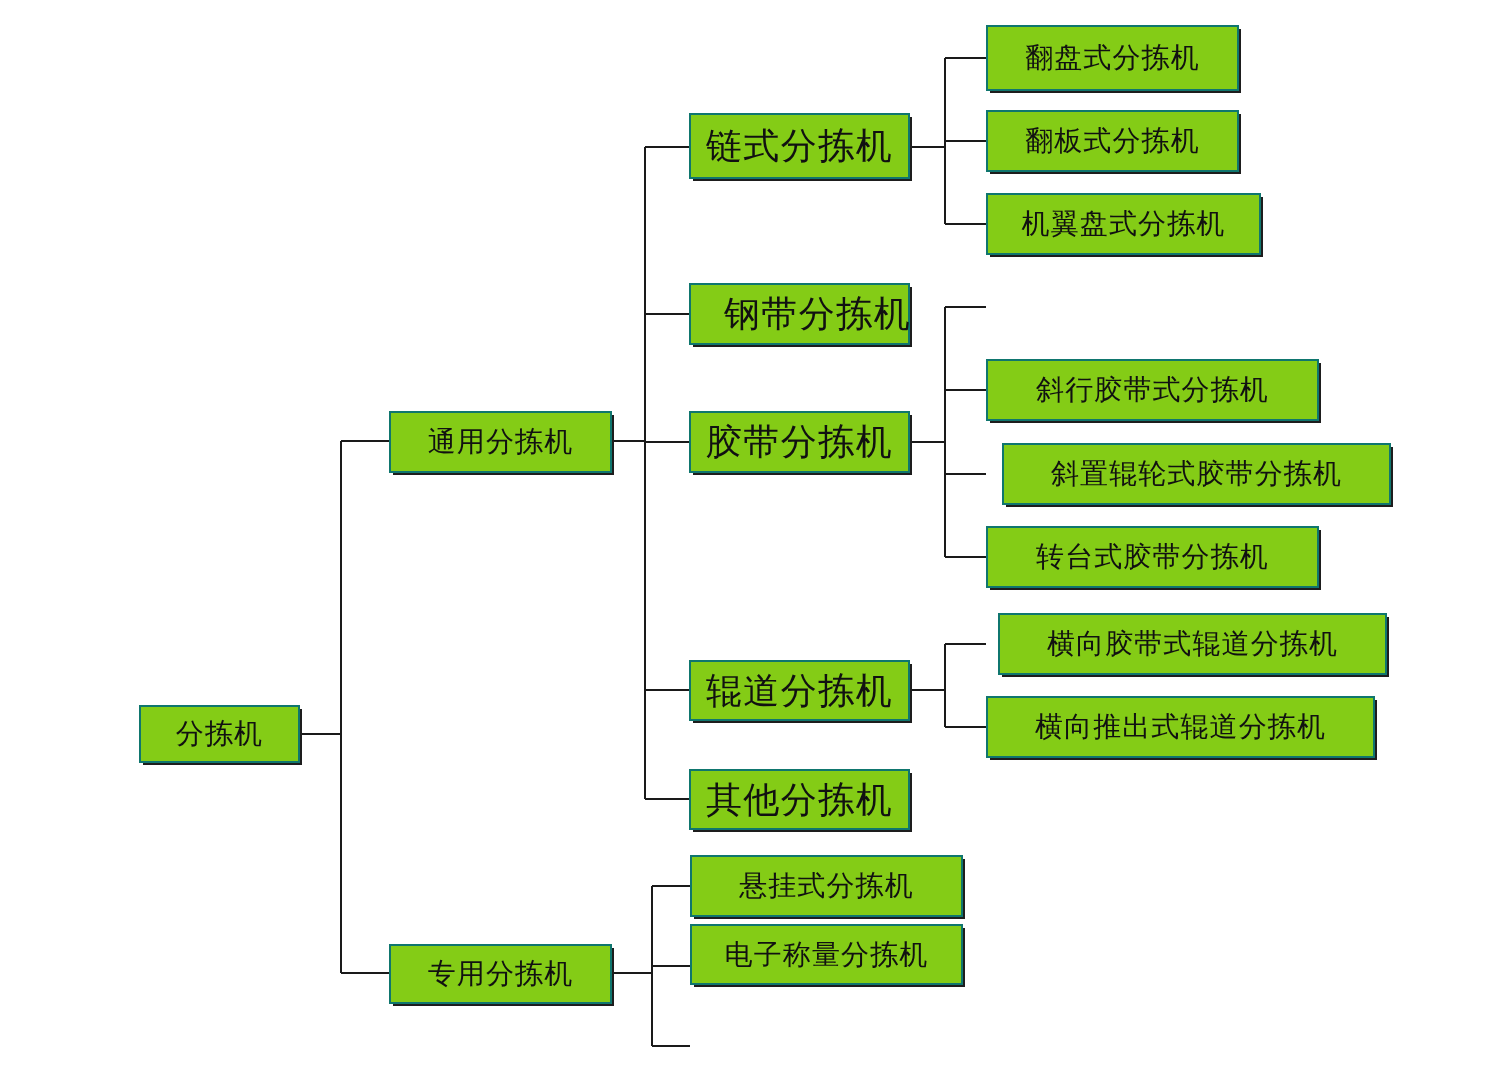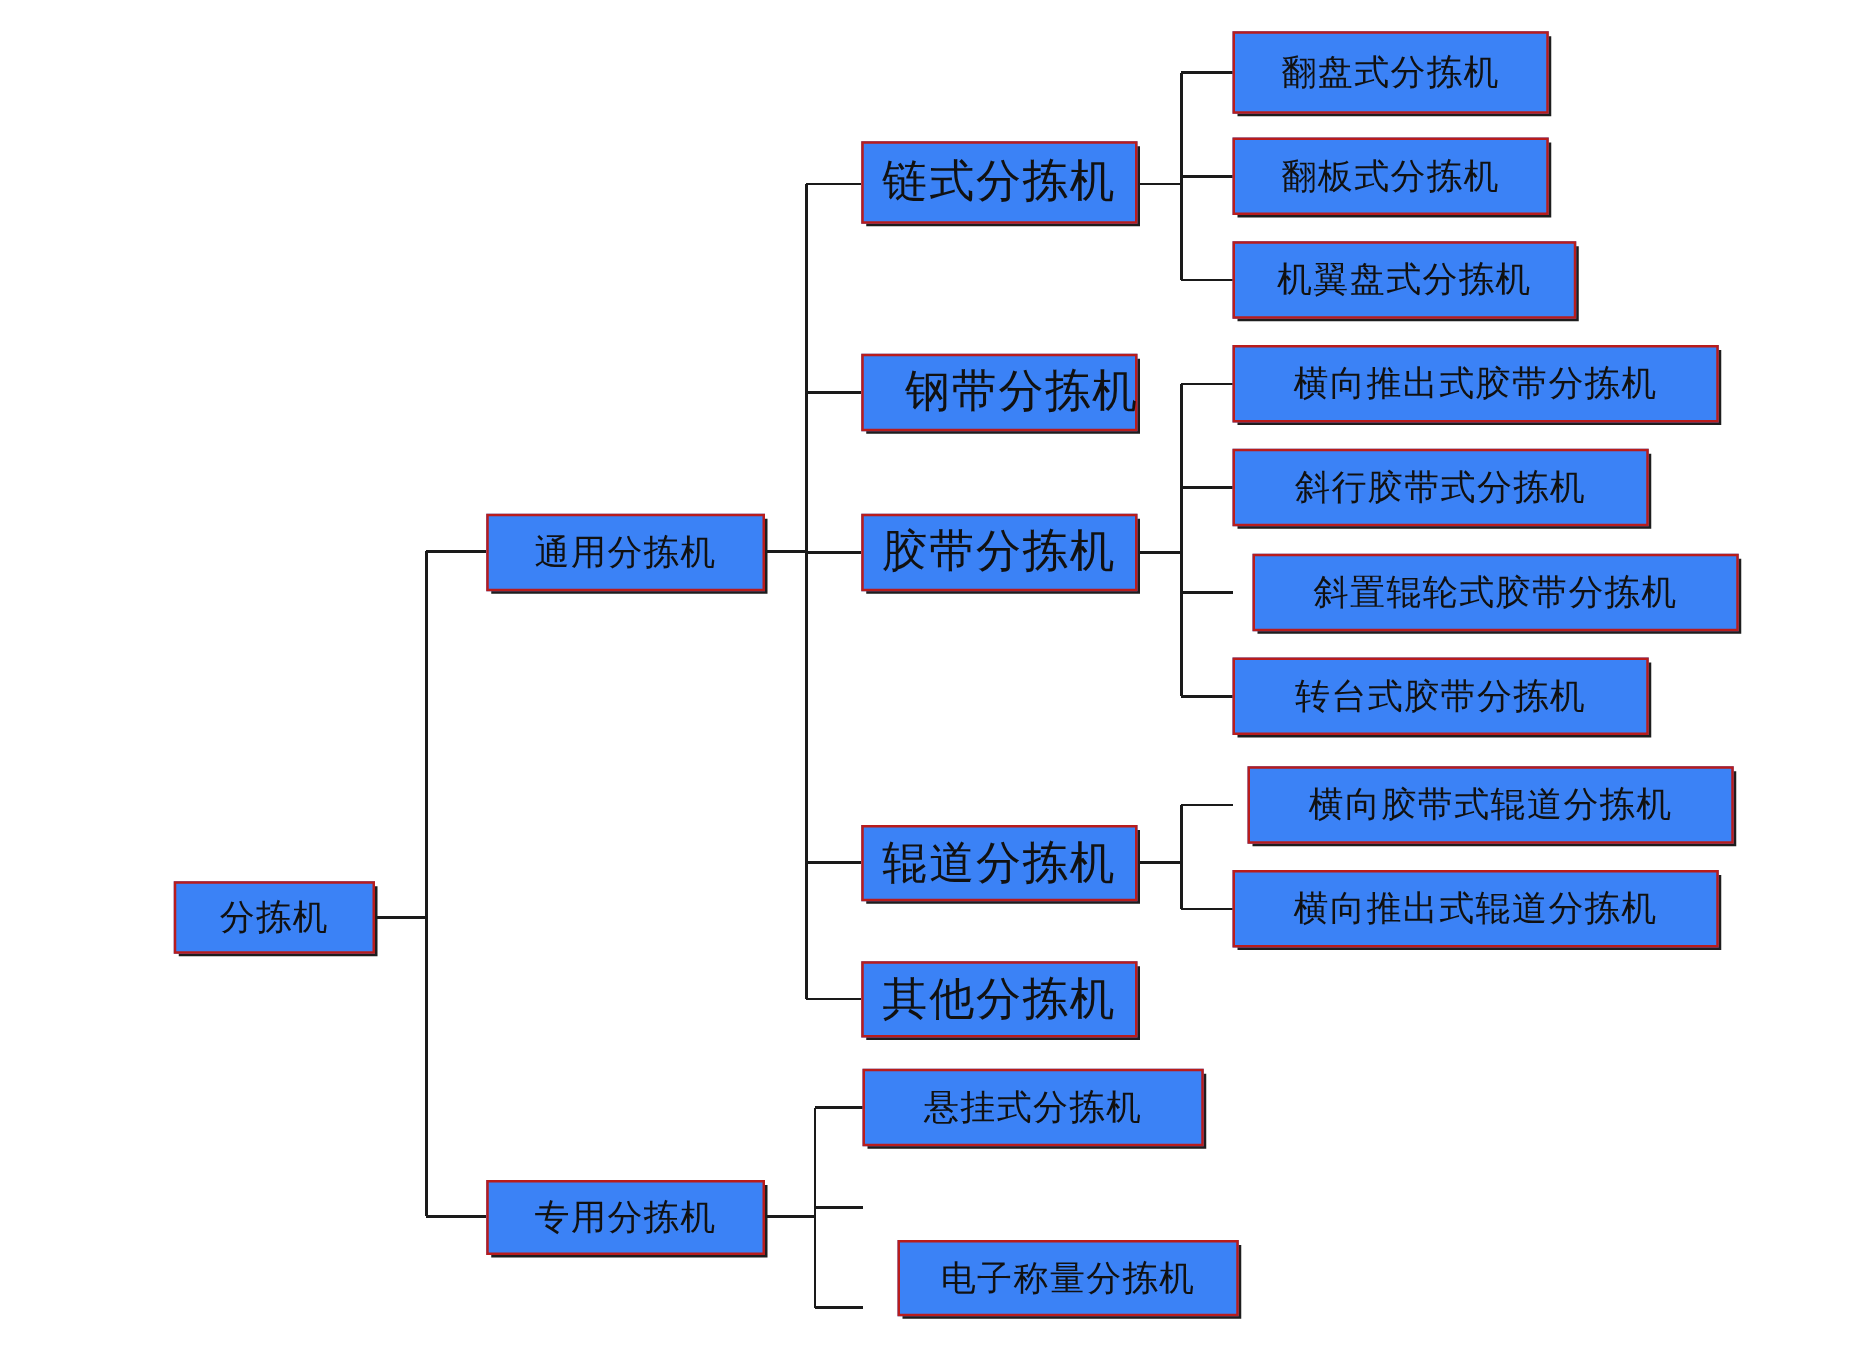--- a/index.html
+++ b/index.html
@@ -24,22 +24,22 @@
     pointer-events: none;
   }
   svg.wires line {
     stroke: #1a1a1a;
     stroke-width: 2;
     shape-rendering: crispEdges;
   }
   .node {
     position: absolute;
     box-sizing: border-box;
-    background: #3b82f6;
-    border: 2px solid #b91c1c;
+    background: #84cc16;
+    border: 2px solid #0f766e;
     box-shadow: 3px 3px 0 -1px #1d1d1d;
     display: flex;
     align-items: center;
     justify-content: center;
     color: #111111;
     white-space: nowrap;
     letter-spacing: 0.04em;
   }
   .node .label {
     display: block;
@@ -125,40 +125,37 @@
   <div class="node lvl3" style="left:986px; top:25px; width:253px; height:66px;">
     <span class="label">翻盘式分拣机</span>
   </div>
   <div class="node lvl3" style="left:986px; top:110px; width:253px; height:62px;">
     <span class="label">翻板式分拣机</span>
   </div>
   <div class="node lvl3" style="left:986px; top:193px; width:275px; height:62px;">
     <span class="label">机翼盘式分拣机</span>
   </div>
 
-  <div class="node lvl3" style="left:986px; top:276px; width:389px; height:62px;">
-    <span class="label">横向推出式胶带分拣机</span>
-  </div>
   <div class="node lvl3" style="left:986px; top:359px; width:333px; height:62px;">
     <span class="label">斜行胶带式分拣机</span>
   </div>
   <div class="node lvl3" style="left:986px; top:443px; width:389px; height:62px;margin-left:16px;">
     <span class="label">斜置辊轮式胶带分拣机</span>
   </div>
   <div class="node lvl3" style="left:986px; top:526px; width:333px; height:62px;">
     <span class="label">转台式胶带分拣机</span>
   </div>
 
   <div class="node lvl3" style="left:986px; top:613px; width:389px; height:62px;margin-left:12px;">
     <span class="label">横向胶带式辊道分拣机</span>
   </div>
   <div class="node lvl3" style="left:986px; top:696px; width:389px; height:62px;">
     <span class="label">横向推出式辊道分拣机</span>
   </div>
 
   <div class="node lvl3" style="left:690px; top:855px; width:273px; height:62px;">
     <span class="label">悬挂式分拣机</span>
   </div>
-  <div class="node lvl3" style="left:690px; top:992px; width:273px; height:61px;margin-left:28px;">
+  <div class="node lvl3" style="left:690px; top:924px; width:273px; height:61px;">
     <span class="label">电子称量分拣机</span>
   </div>
 
 </div>
 
 </body></html>

